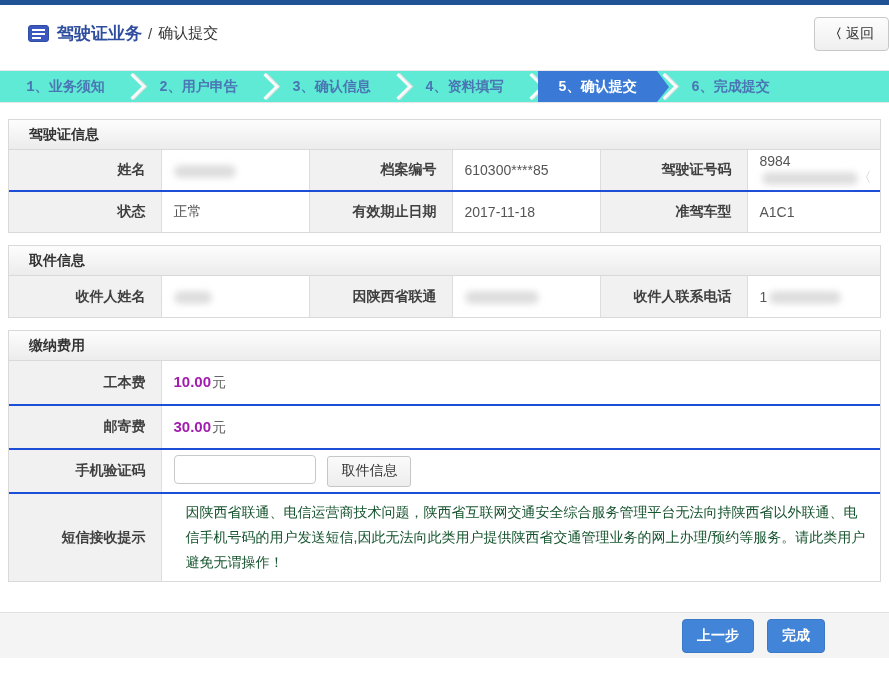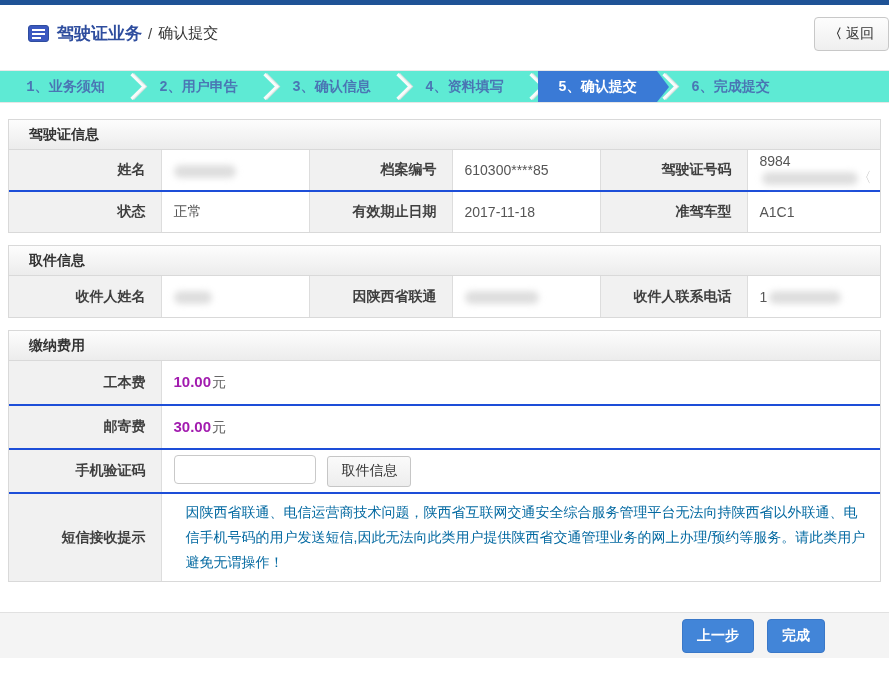--- a/index.html
+++ b/index.html
@@ -45,21 +45,21 @@
 
   .fees td { height:44px; }
   .fees tr.notice-row td { height:58px; }
   .fee-num { color:#a21caf; font-weight:bold; font-size:15px; }
   .fee-unit { color:#666; font-size:14px; margin-left:1px; }
 
   .code-input { width:142px; height:29px; border:1px solid #c9c9c9; border-radius:4px; padding:0 8px; font-size:14px; color:#333; outline:none; }
   .get-code-btn { height:31px; padding:0 13px; margin-left:8px; font-size:14px; color:#333;
     background:linear-gradient(#fbfbfb,#ededed); border:1px solid #c6c6c6; border-radius:3px; cursor:pointer; vertical-align:middle; }
 
-  .notice-text { color:#0369a1; font-size:14px; line-height:25px; padding:6px 14px 6px 12px; display:block; }
+  .notice-text { color:#14532d; font-size:14px; line-height:25px; padding:6px 14px 6px 12px; display:block; }
 
   .footer { margin-top:30px; height:46px; background:#f4f4f4; border-top:1px solid #e1e1e1;
     display:flex; align-items:center; justify-content:flex-end; padding-right:64px; }
   .btn-blue { min-width:50px; padding:7px 14px; background:#4285d8; border:1px solid #3a78c8; border-radius:4px;
     color:#fff; font-size:14px; font-weight:bold; cursor:pointer; margin-left:13px; text-align:center; }
 </style>
 </head>
 <body>
 
 <div class="topbar"></div>

